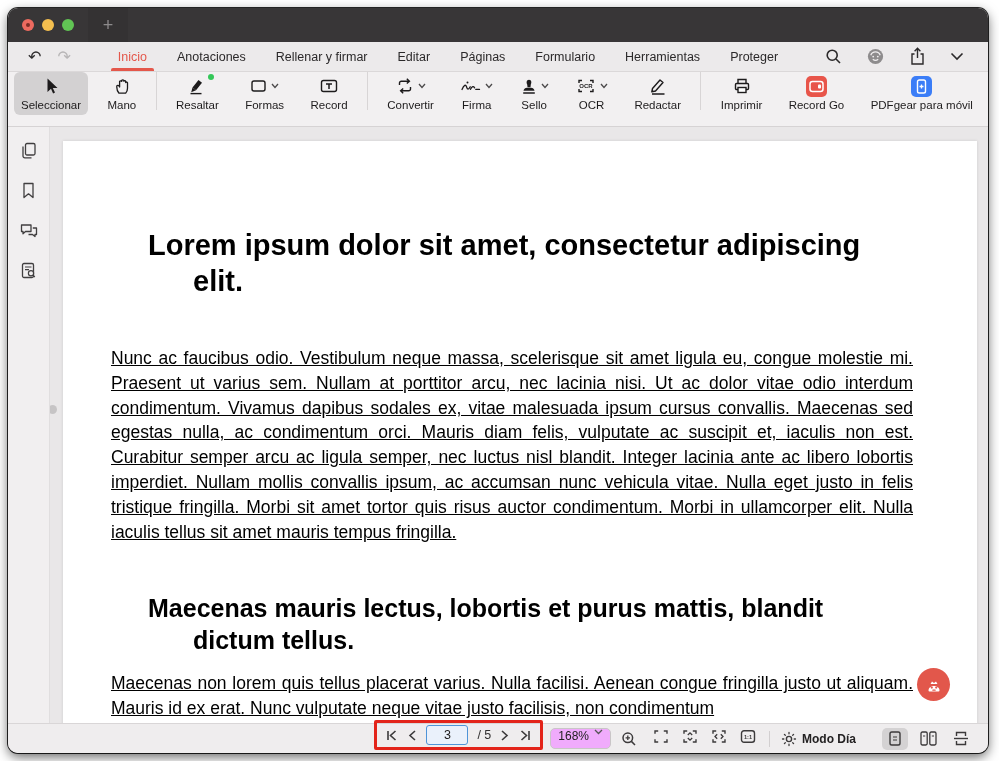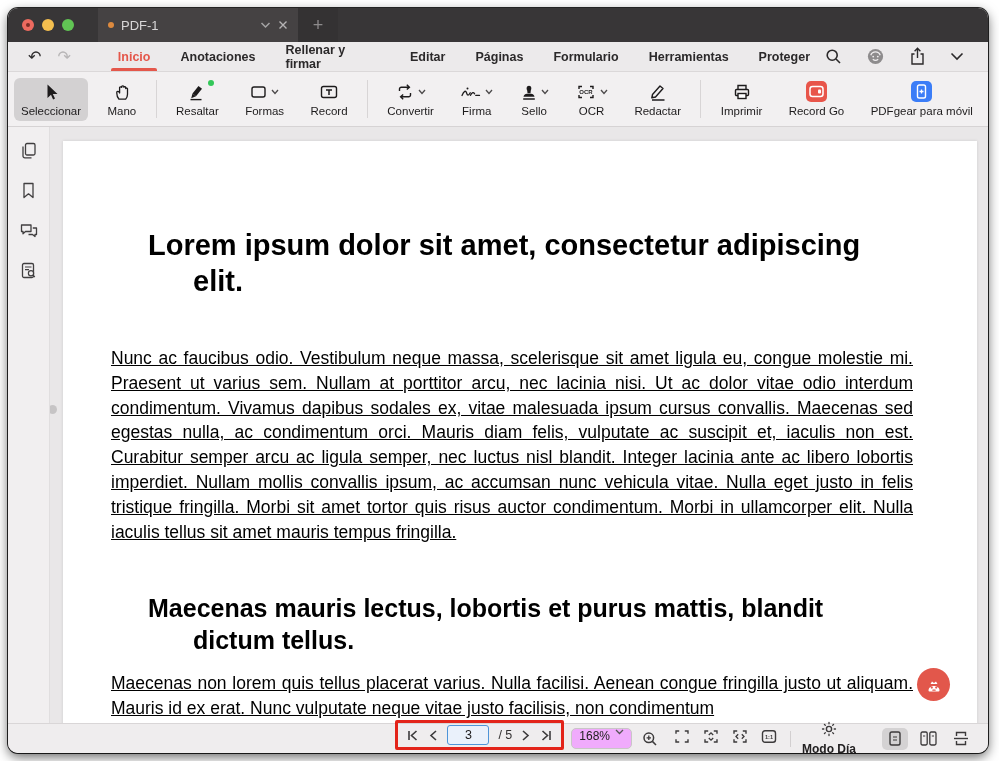--- a/index.html
+++ b/index.html
@@ -19,29 +19,29 @@
   .doc-tab { width:200px; background:#454243; display:flex; align-items:center; gap:7px; padding:0 10px; margin-left:10px; }
   .tab-dot { width:6px; height:6px; border-radius:50%; background:#dd8a3e; }
   .tab-label { color:#d8d6d7; font-size:13px; flex:1; }
   .tab-ico { color:#a5a3a4; display:flex; align-items:center; }
   .newtab { width:40px; display:flex; align-items:center; justify-content:center; background:#343233; color:#8d8b8c; font-size:18px; }
 
   
   .menubar { height:30px; background:#eceaeb; display:flex; align-items:center; border-bottom:1px solid #dbd8d9; flex:0 0 auto; }
   .undo-redo { display:flex; gap:16px; padding:0 14px 0 20px; font-size:16px; }
   .undo { color:#2f2d2e; } .redo { color:#b8b6b7; }
-  .menu-tabs { display:flex; align-items:stretch; height:100%; margin-left:18px;font-weight:bold; }
+  .menu-tabs { display:flex; align-items:stretch; height:100%; margin-left:18px; }
   .menu-tab { display:flex; align-items:center; padding:0 15px; font-size:12.5px; color:#2b292a; position:relative; cursor:default; }
   .menu-tab.active { color:#e4574b; }
   .menu-tab.active::after { content:""; position:absolute; left:8px; right:8px; bottom:0; height:3px; border-radius:2px 2px 0 0; background:#e4574b; }
   .menu-right { margin-left:auto; display:flex; align-items:center; gap:24px; padding-right:24px; }
   .menu-right svg { display:block; }
 
   
-  .toolbar { height:55px; background:#f2f0f1; border-bottom:1px solid #d6d3d4; display:flex; align-items:center; justify-content:space-between; padding:0 8px 0 6px; flex:0 0 auto; }
+  .toolbar { height:55px; background:#f2f0f1; border-bottom:1px solid #d6d3d4; display:flex; align-items:flex-start; justify-content:space-between; padding:0 8px 0 6px; flex:0 0 auto; }
   .tb-btn { display:flex; flex-direction:column; align-items:center; justify-content:center; gap:3px; padding:4px 7px; border-radius:6px; position:relative; }
   .tb-btn.selected { background:#d3d1d2; }
   .tb-icon { height:20px; display:flex; align-items:center; justify-content:center; position:relative; }
   .tb-label { font-size:11.5px; color:#1d1b1c; white-space:nowrap; }
   .tb-sep { width:1px; height:38px; background:#d8d5d6; flex:0 0 auto; }
   .chev-s { margin-left:3px; }
   .greendot { position:absolute; top:-2px; right:-7px; width:6px; height:6px; border-radius:50%; background:#34c759; }
   .tile { width:21px; height:21px; border-radius:5px; display:flex; align-items:center; justify-content:center; }
   .tile.red { background:#e8554a; } .tile.blue { background:#3b7df7; }
 
@@ -61,51 +61,37 @@
   .statusbar { height:30px; background:#efedee; border-top:1px solid #d9d6d7; border-radius:0 0 10px 10px; display:flex; align-items:center; flex:0 0 auto; position:relative; z-index:5; padding-right:14px; }
   .sb-spacer { flex:1; }
   .nav-group { display:flex; align-items:center; gap:9px; border:3px solid #e3241a; border-radius:2px; padding:2px 8px; margin-top:-7px; background:transparent; }
   .nav-btn { display:flex; align-items:center; }
   .page-input { width:42px; height:20px; border:1.5px solid #4e94d8; border-radius:3px; background:#eaf1fb; text-align:center; font-size:12.5px; color:#1d1b1c; font-family:"Liberation Sans", sans-serif; outline:none; }
   .page-total { font-size:12.5px; color:#333132; }
   .zoom-select { display:flex; align-items:flex-start; gap:5px; border:1px solid #c9c6c7; border-radius:5px; background:#f0abfc; height:21px; padding:0 7px; font-size:12px; color:#232122; margin-left:7px; }
   .zoom-in { margin-left:10px; display:flex; align-items:center; }
   .fit-group { display:flex; align-items:center; gap:13px; margin-left:16px; }
   .sb-sep { width:1px; height:16px; background:#d2cfd0; margin-left:13px; }
-  .mode-group { display:flex; align-items:center; gap:5px; margin-left:11px; font-size:12px; color:#232122; font-weight:bold;flex-direction:column; }
+  .mode-group { display:flex; align-items:center; gap:5px; margin-left:11px; font-size:12px; color:#232122; font-weight:bold; }
   .view-group { display:flex; align-items:center; gap:7px; margin-left:26px; }
   .view-btn { width:26px; height:22px; display:flex; align-items:center; justify-content:center; border-radius:5px; }
   .view-btn.selected { background:#d4d2d3; }
 
   svg { flex:0 0 auto; }
 </style>
 </head>
 <body>
 
 <div class="window">
 
   <div class="titlebar">
     <div class="traffic">
       <span class="light red"></span>
       <span class="light yellow"></span>
       <span class="light green"></span>
-    </div>
-    <div class="doc-tab">
-      <span class="tab-dot"></span>
-      <span class="tab-label">PDF-1</span>
-      <span class="tab-ico">
-        <svg width="11" height="8" viewBox="0 0 11 8">
-            <path d="M1.5 2 L5.5 6 L9.5 2" fill="none" stroke="#a5a3a4" stroke-width="1.5"></path>
-          </svg>
-      </span>
-      <span class="tab-ico">
-        <svg width="10" height="10" viewBox="0 0 10 10">
-            <path d="M1.5 1.5 L8.5 8.5 M8.5 1.5 L1.5 8.5" stroke="#b5b3b4" stroke-width="1.4"></path>
-          </svg>
-      </span>
     </div>
     <div class="newtab">+</div>
   </div>
 
   <div class="menubar">
     <div class="undo-redo">
       <span class="undo">↶</span>
       <span class="redo">↷</span>
     </div>
     <div class="menu-tabs">

